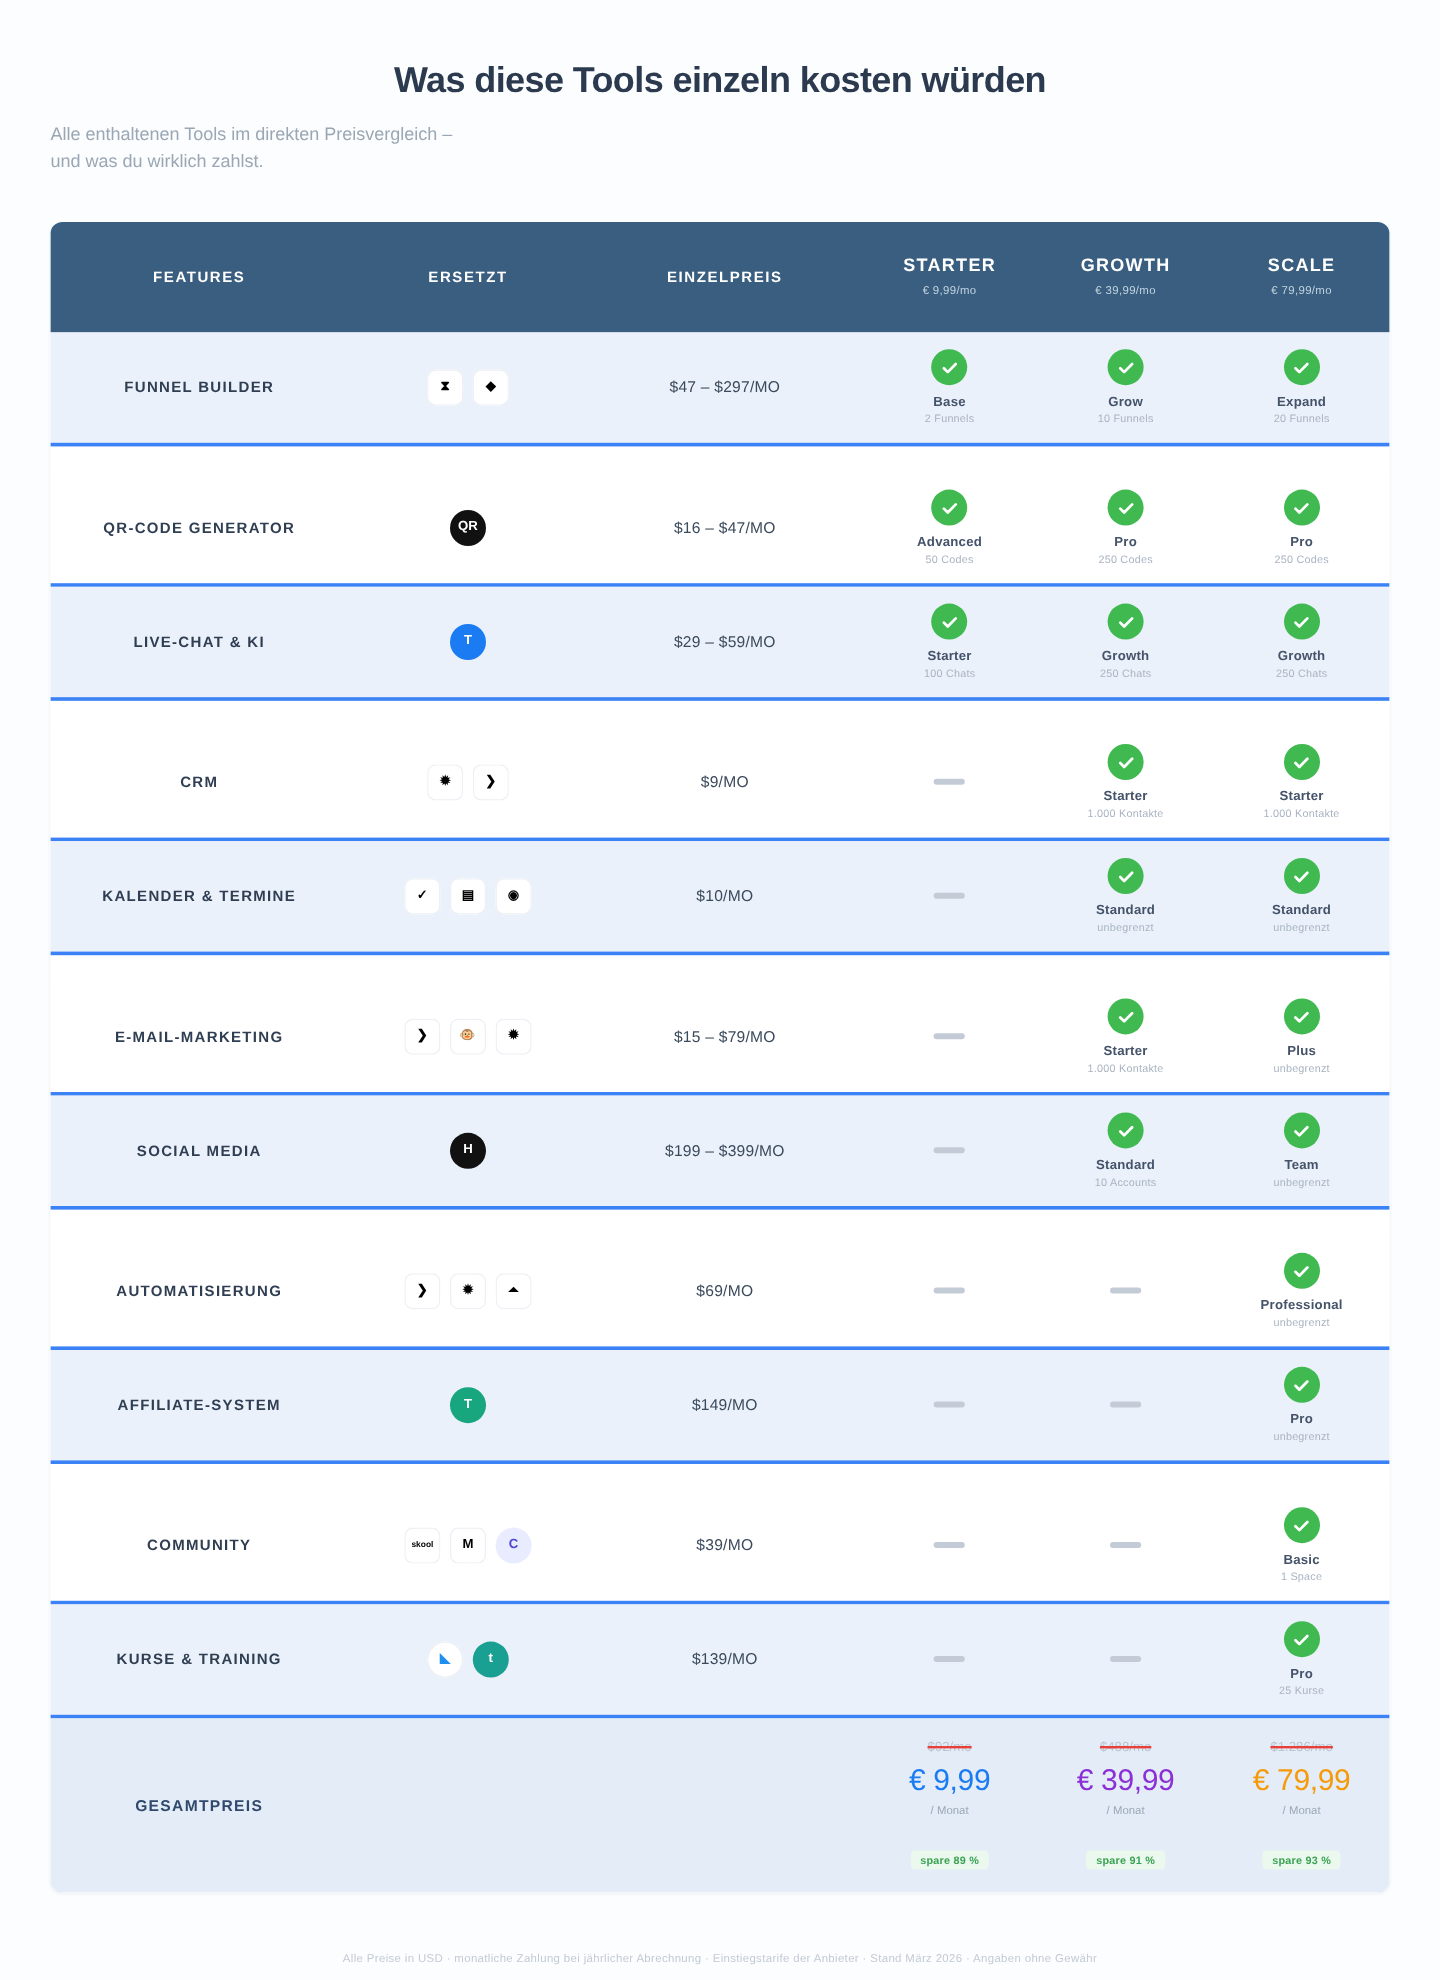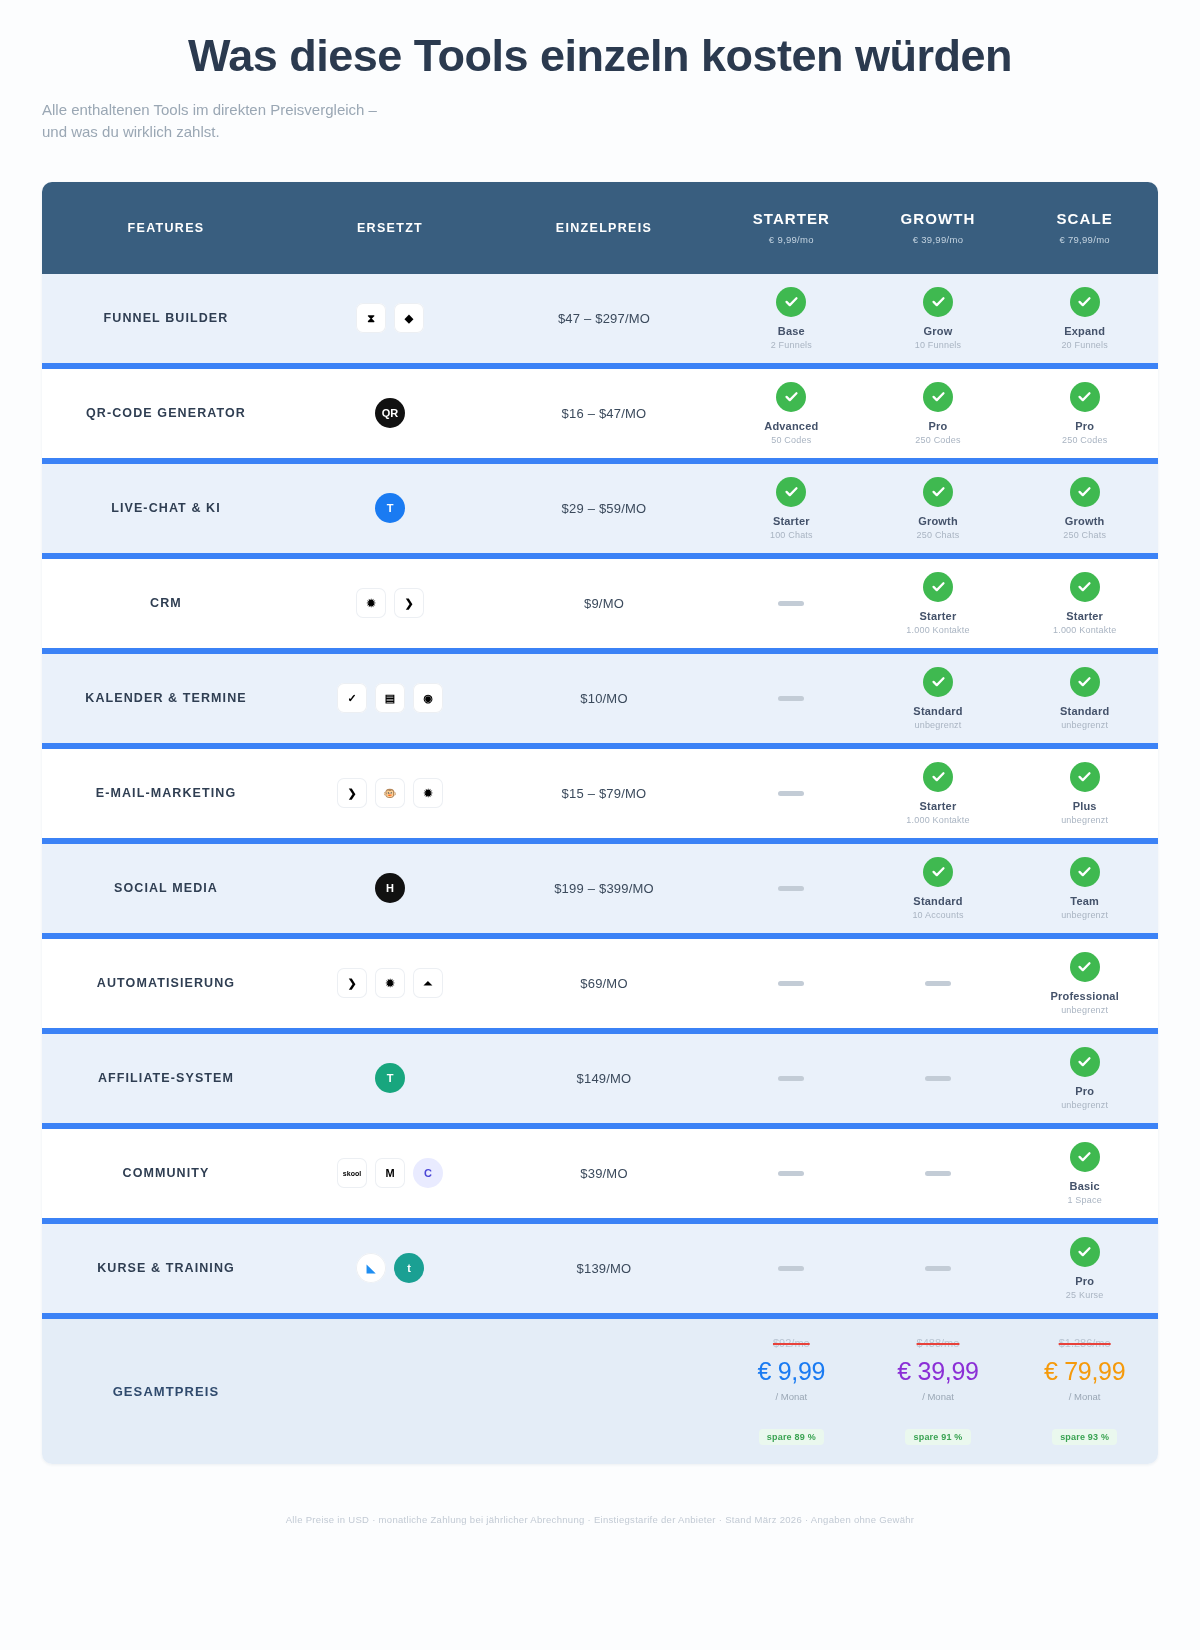--- a/index.html
+++ b/index.html
@@ -8,25 +8,25 @@
     height: 1650px;
     background: #fcfdfe;
     font-family: "Liberation Sans", sans-serif;
     -webkit-font-smoothing: antialiased;
   }
   .page { width: 1200px; height: 1650px; position: relative; padding: 0 42px; }
 
   
   .page-title {
     text-align: center;
-    font-size: 45px;
+    font-size: 30px;
     font-weight: bold;
     color: #2b3a4f;
     letter-spacing: -0.5px;
-    padding-top: 29px;
+    padding-top: 50px;
     line-height: 1.2;
   }
   .page-sub {
     text-align: left;
     font-size: 15px;
     color: #9aa7b4;
     line-height: 1.45;
     margin-top: 16px;
   }
 
@@ -51,23 +51,23 @@
   .th-price { font-size: 9.5px; color: #c3d3e0; margin-top: 7px; letter-spacing: .3px; }
 
   
   .c-feature  { width: 248px; }
   .c-replaces { width: 200px; }
   .c-single   { width: 228px; }
   .c-plan     { width: 127px; flex: 1 1 0; }
 
   .cell { display: flex; align-items: center; justify-content: center; text-align: center; }
 
-  .trow { min-height: 95px; border-bottom: 6px solid #3b82f6; }
+  .trow { min-height: 95px; border-bottom: 3px solid #3b82f6; }
   .trow.alt { background: #eaf1fa; }
-  .trow.plain { background: #ffffff; }
+  .trow.plain { background: #ffffff; margin-top: 22px; }
 
   .feature-name {
     font-size: 12.5px;
     font-weight: bold;
     color: #2f3e52;
     letter-spacing: 1.1px;
   }
   .single-price {
     font-size: 13px;
     color: #3b4a5c;

